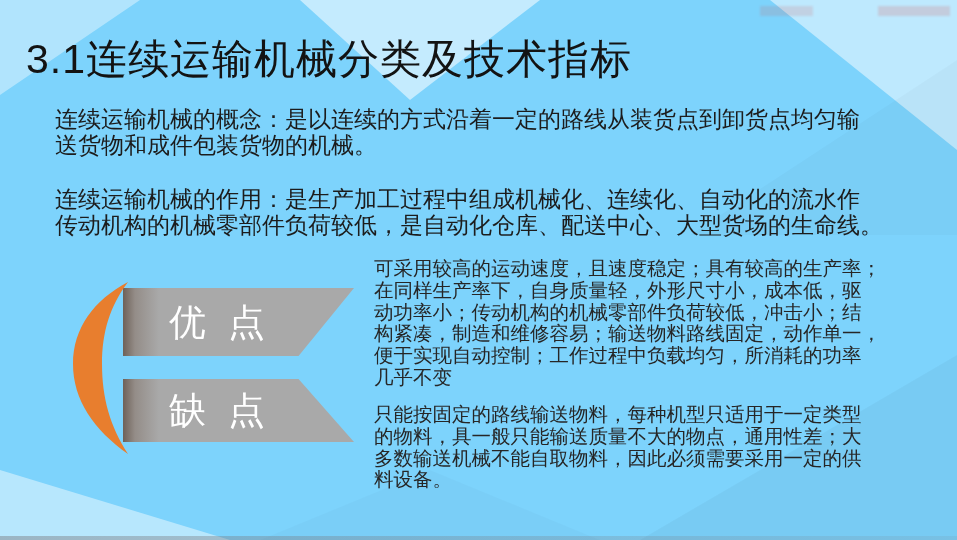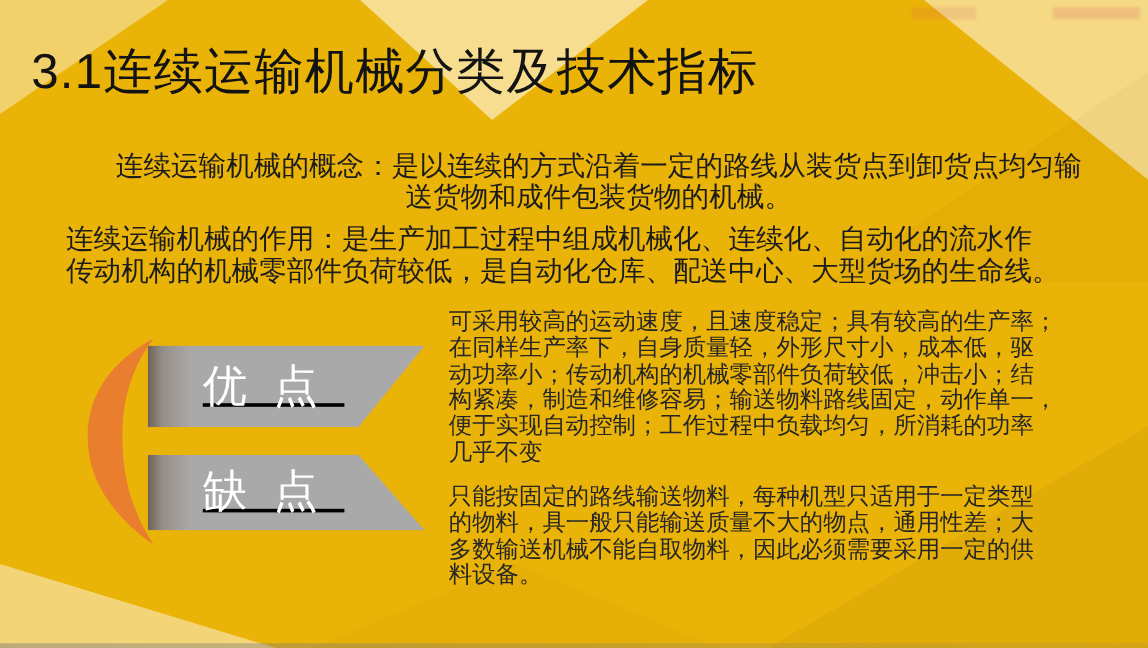--- a/index.html
+++ b/index.html
@@ -4,21 +4,21 @@
 <style>
   * { margin: 0; padding: 0; box-sizing: border-box; }
   html, body { background: #555; }
   body { font-family: "Liberation Sans", sans-serif; }
 
   .slide {
     position: relative;
     width: 957px;
     height: 540px;
     margin: 0 auto;
-    background: #eab308;
+    background: #7dd3fc;
     overflow: hidden;
   }
 
   
   .facet { position: absolute; inset: 0; pointer-events: none; }
   .facet-1 { clip-path: polygon(300px 0, 540px 0, 410px 100px); background: rgba(255,255,255,0.55); }
   .facet-2 { clip-path: polygon(0 0, 140px 0, 0 95px); background: rgba(255,255,255,0.40); }
   .facet-3 { clip-path: polygon(770px 0, 957px 0, 957px 150px); background: rgba(255,255,255,0.50); }
   .facet-4 { clip-path: polygon(957px 60px, 957px 235px, 690px 235px); background: rgba(0,0,0,0.022); }
   .facet-5 { clip-path: polygon(640px 540px, 957px 355px, 957px 540px); background: rgba(0,0,0,0.035); }
@@ -49,35 +49,34 @@
 
   .intro {
     position: absolute;
     left: 55px;
     width: 888px;
     font-size: 23px;
     line-height: 26px;
     color: #1c1c1c;
     white-space: pre-line;
   }
-  .intro-1 { top: 125px; text-align: center; }
+  .intro-1 { top: 106px; }
   .intro-2 { top: 186px; }
 
   
   .arrowhead-svg { position: absolute; left: 68px; top: 278px; z-index: 3; }
 
   .banner {
     position: absolute;
     left: 123px;
     width: 231px;
     background: linear-gradient(to right, #6e6158 0px, #948d88 12px, #a9a9a9 36px, #a9a9a9 100%);
     z-index: 2;
     display: flex;
     align-items: center;
-    text-decoration: underline;
   }
   .banner-top {
     top: 288px; height: 68px;
     clip-path: polygon(0 0, 100% 0, 76% 100%, 0 100%);
   }
   .banner-bottom {
     top: 379px; height: 63px;
     clip-path: polygon(0 0, 76% 0, 100% 100%, 0 100%);
     align-items: center;
   }

